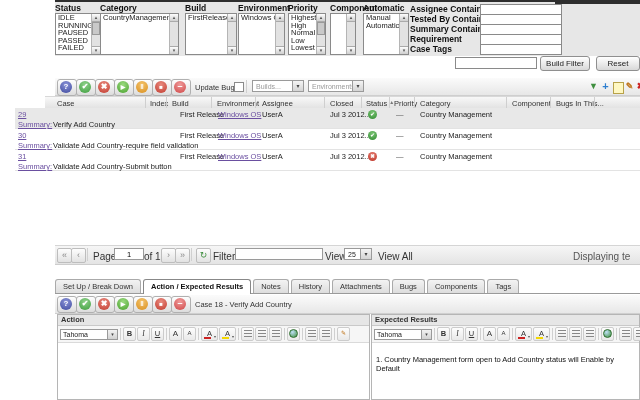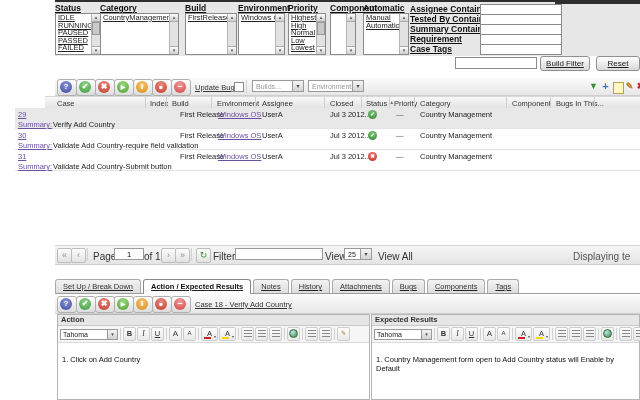--- a/index.html
+++ b/index.html
@@ -1,18 +1,18 @@
 <!DOCTYPE html>
 <html><head>
 <meta charset="utf-8">
 <style>
   html,body{margin:0;padding:0;background:#fff;}
   #screen{position:relative;width:640px;height:400px;background:#fff;overflow:hidden;
           font-family:"Liberation Sans",sans-serif;font-size:9px;color:#222;}
-  .abs{position:absolute;text-decoration:underline;}
+  .abs{position:absolute;}
   
   #filter-panel{left:55px;top:0;width:585px;height:54px;background:#e7e7e7;border-top:2px solid #2e2e2e;}
   #dark-corner{left:555px;top:0;width:85px;height:4px;background:#2e2e2e;z-index:5;}
   .flabel{font-size:8.5px;font-weight:bold;color:#111;white-space:nowrap;}
   .lb{background:#fff;border:1px solid #8a8a8a;overflow:hidden;}
   .lbo{font-size:7.5px;line-height:7.5px;padding:0 2px;white-space:nowrap;color:#222;}
   .rail{position:absolute;right:0;top:0;bottom:0;width:8px;background:#e2e2e2;border-left:1px solid #b5b5b5;}
   .rail .up,.rail .dn{position:absolute;left:0;width:8px;height:7px;font-size:5px;line-height:7px;text-align:center;color:#555;background:linear-gradient(#fdfdfd,#cfcfcf);border-bottom:1px solid #aaa;}
   .rail .dn{bottom:0;border-top:1px solid #aaa;border-bottom:none;}
   .rail .thumb{position:absolute;left:0;top:8px;width:8px;height:13px;background:#c9c9c9;border:1px solid #999;box-sizing:border-box;}
@@ -378,21 +378,20 @@
       <div class="esep"></div>
       <div class="ebtn">
           <div class="bars"></div>
         </div>
       <div class="ebtn">
           <div class="bars"></div>
         </div>
       <div class="esep"></div>
       <div class="ebtn src">✎</div>
     </div>
-    <div class="econtent">1. Click on Add Country</div>
   </div>
 
   <div class="pane" style="left:371px;width:269px;">
     <div class="phead">Expected Results</div>
     <div class="etbar">
       <div class="fontsel"><span>Tahoma</span><span class="arr">▾</span></div>
       <div class="esep"></div>
       <div class="ebtn b-bold">B</div>
       <div class="ebtn b-italic">I</div>
       <div class="ebtn b-under">U</div>

